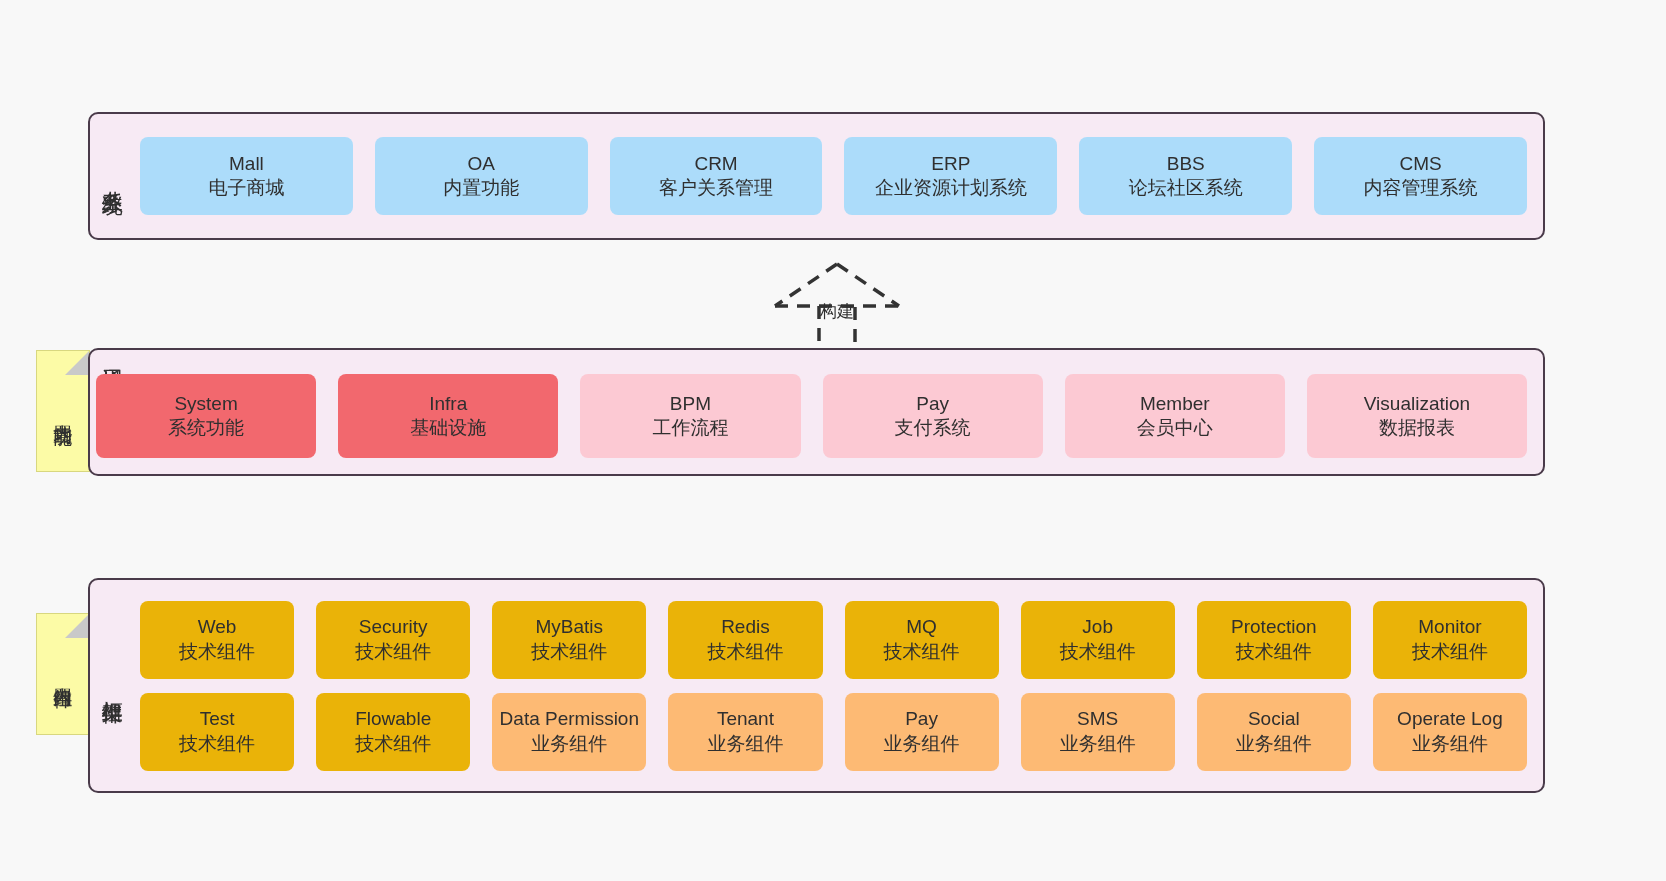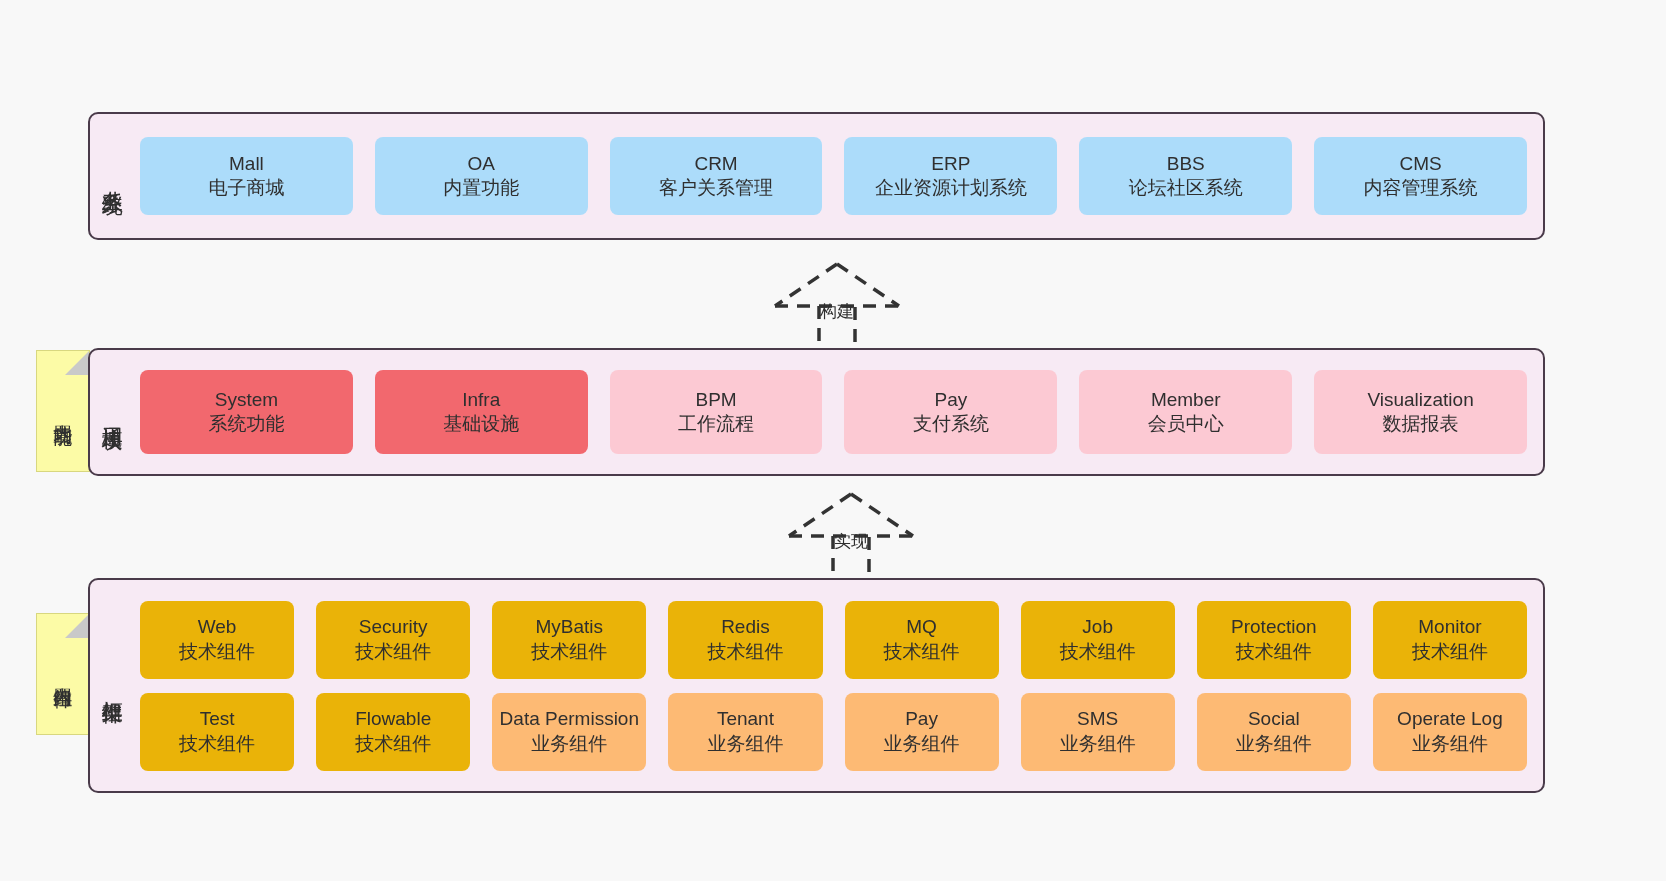--- a/index.html
+++ b/index.html
@@ -83,21 +83,21 @@
 
   
   .c-blue        { background: #ACDCFA; height: 78px; }
   .c-red         { background: #F2686E; height: 84px; }
   .c-pink        { background: #FCC9D3; height: 84px; }
   .c-green       { background: #eab308; height: 78px; }
   .c-lightgreen  { background: #fdba74; height: 78px; text-align: center; }
 
   
   #layer-business  { left: 88px;  top: 112px; width: 1457px; height: 128px; }
-  #layer-common    { left: 88px;  top: 348px; width: 1457px; height: 128px; }
+  #layer-common    { left: 88px;  top: 348px; width: 1457px; height: 128px; flex-direction: column; }
   #layer-framework { left: 88px;  top: 578px; width: 1457px; height: 215px; }
 
   
   .sticky {
     position: absolute;
     width: 54px;
     background: #FCFBA6;
     border: 1px solid #D8D77F;
     box-sizing: border-box;
     display: flex;
@@ -220,29 +220,20 @@
           <span class="cn">会员中心</span>
         </div>
         <div class="card c-pink">
           <span class="en">Visualization</span>
           <span class="cn">数据报表</span>
         </div>
       </div>
     </div>
   </div>
 
-  <div class="arrow" id="arrow-realize">
-    <svg width="150" height="96" viewBox="0 0 150 96" fill="none">
-      <path d="M75 6 L137 48" stroke="#333333" stroke-width="3.5" stroke-dasharray="13 9" fill="none"></path>
-      <path d="M75 6 L13 48" stroke="#333333" stroke-width="3.5" stroke-dasharray="13 9" fill="none"></path>
-      <path d="M13 48 L137 48" stroke="#333333" stroke-width="3.5" stroke-dasharray="13 9" fill="none"></path>
-      <path d="M57 48 L57 92 L93 92 L93 48" stroke="#333333" stroke-width="3.5" stroke-dasharray="13 9" fill="none"></path>
-    </svg>
-    <div class="arrow-label">实现</div>
-  </div>
 
   <div class="sticky" id="sticky-framework">内置组件</div>
 
   <div class="layer" id="layer-framework">
     <div class="layer-title">框架组件</div>
     <div class="layer-body">
 
       <div class="row">
         <div class="card c-green">
           <span class="en">Web</span>

